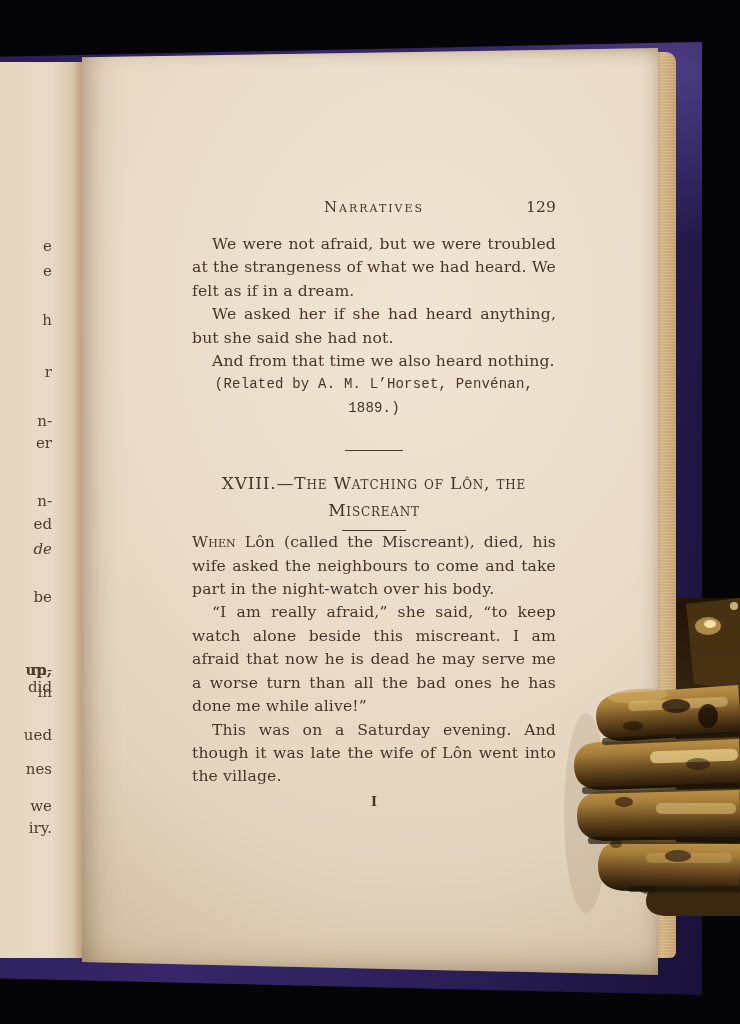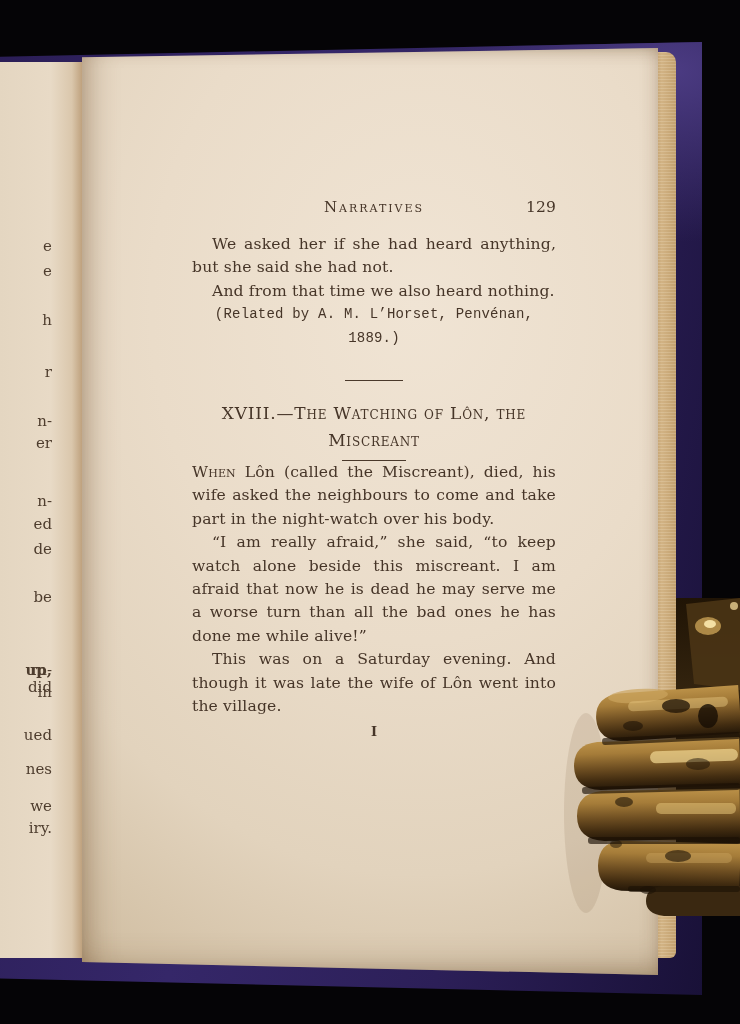--- a/index.html
+++ b/index.html
@@ -98,21 +98,21 @@
 <div class="left-page">
   <div class="left-fragments">
       <span style="top: 175px;">e</span>
       <span style="top: 200px;">e</span>
       <span style="top: 249px;">h</span>
       <span style="top: 301px;">r</span>
       <span style="top: 350px;">n-</span>
       <span style="top: 372px;">er</span>
       <span style="top: 430px;">n-</span>
       <span style="top: 453px;">ed</span>
-      <span style="top: 478px;">de</span>
+      <span style="top: 478px; font-style: italic;">de</span>
       <span style="top: 526px;">be</span>
       <span style="top: 599px;">rn-</span>
       <span style="top: 599px; font-weight: bold;">up,</span>
       <span style="top: 621px;">in</span>
       <span style="top: 616px;">did</span>
       <span style="top: 664px;">ued</span>
       <span style="top: 688px; margin-top: 10px;">nes</span>
       <span style="top: 735px;">we</span>
       <span style="top: 757px; margin-left: 24px;">iry.</span>
     </div>
@@ -120,20 +120,25 @@
 
 <div class="fore-edge"></div>
 
 <div class="main-page">
   <div class="text-block">
     <div class="page-head">
       <span class="running-title">Narratives</span>
       <span class="page-no">129</span>
     </div>
     <div>
+        <div class="para">
+          <div class="pline first">We were not afraid, but we were troubled</div>
+          <div class="pline">at the strangeness of what we had heard.  We</div>
+          <div class="pline last">felt as if in a dream.</div>
+        </div>
         <div class="para">
           <div class="pline first">We asked her if she had heard anything,</div>
           <div class="pline last">but she said she had not.</div>
         </div>
         <div class="para">
           <div class="pline first last">And from that time we also heard nothing.</div>
         </div>
         <div class="attribution">(Related by A. M. L’Horset, Penvénan, 1889.)</div>
         <div class="divider"></div>
         <div class="heading">

